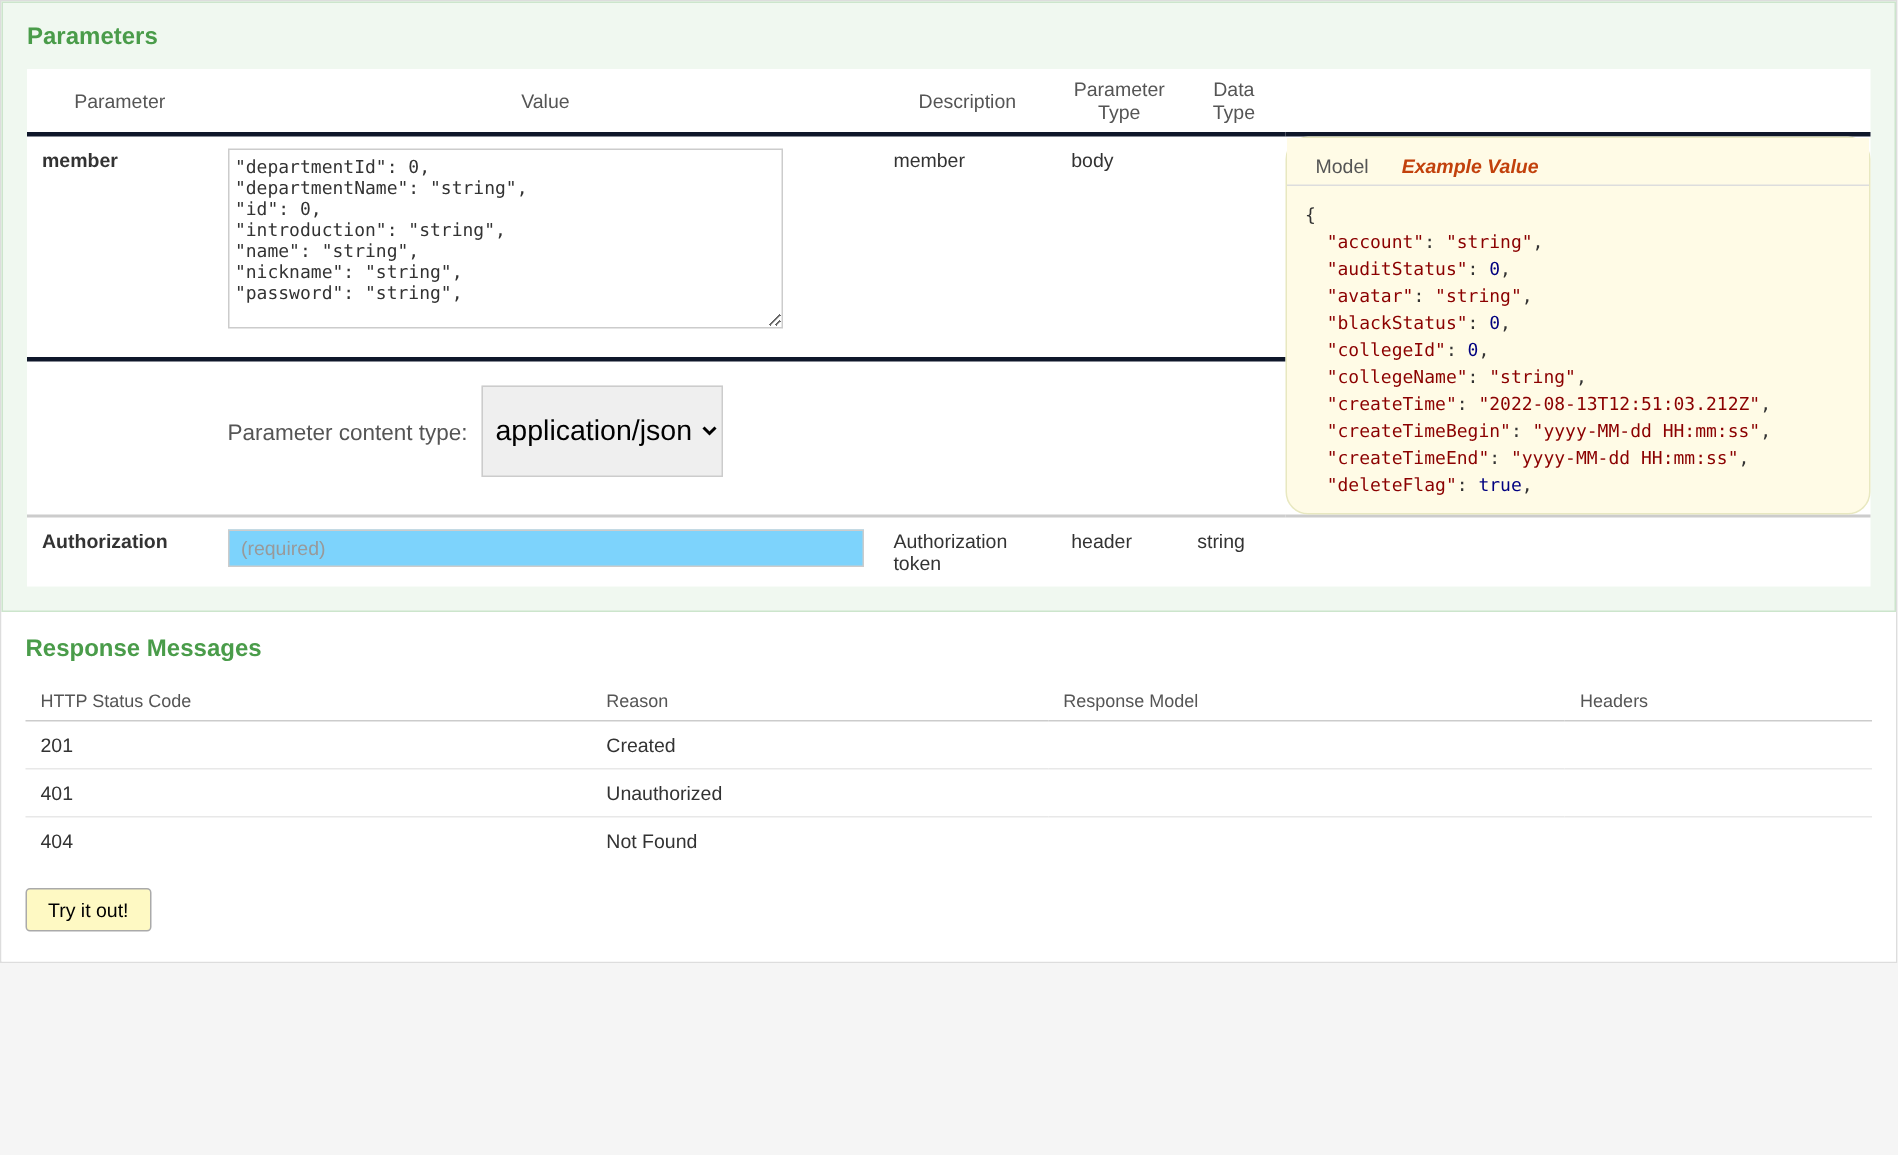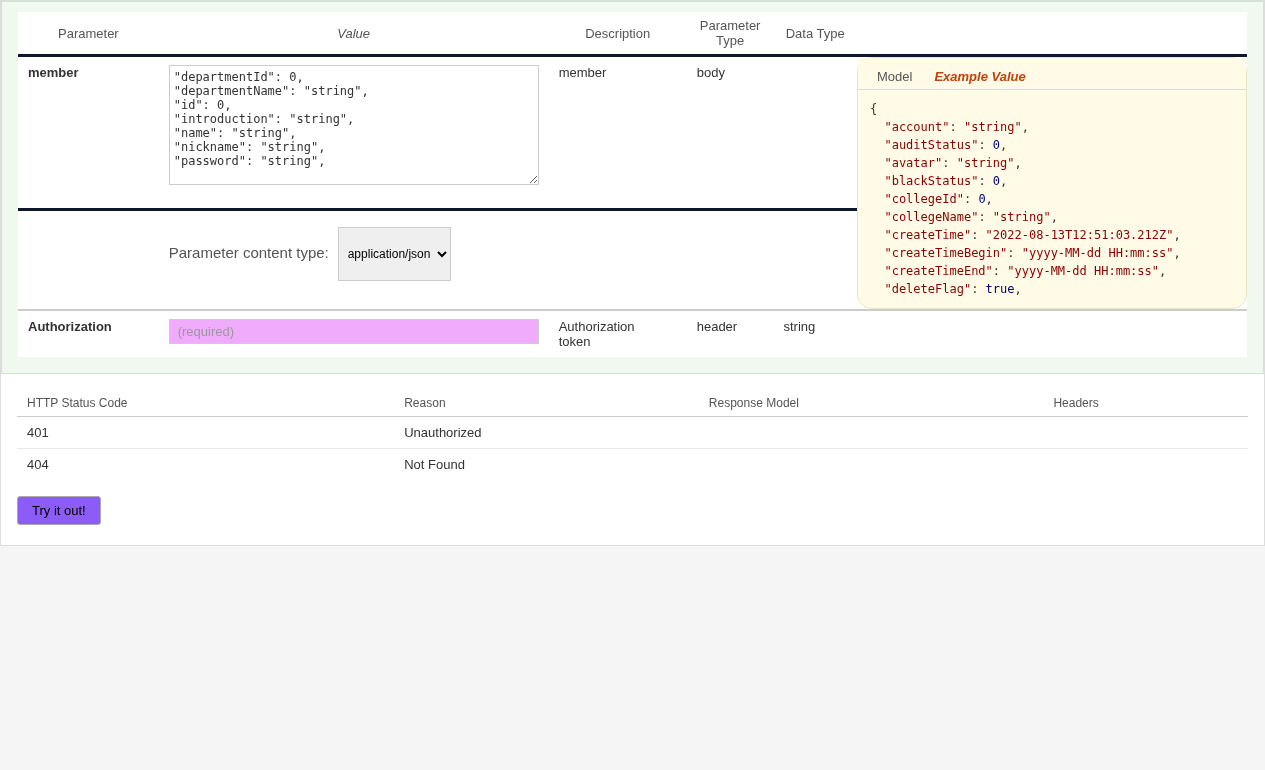--- a/index.html
+++ b/index.html
@@ -75,24 +75,23 @@
       padding: 8px 10px 12px 10px;
     }
 
     .content-type-label {
       font-size: 15px;
       color: #555;
     }
 
     .content-type-select {
       margin-left: 6px;
-      font-size: 12px;
+      font-size: 19px;
       padding: 18px 4px;
       border: 1px solid #ccc;
-      text-align: right;
     }
 
     
     .example-panel {
       background: #fffbe6;
       border: 1px solid #e8e8c0;
       padding: 0;
       min-height: 250px;
       position: relative;
     }
@@ -129,25 +128,25 @@
       max-height: 260px;
     }
 
     .json-key { color: #8b0000; }
     .json-string { color: #8b0000; }
     .json-number { color: #000080; }
     .json-bool { color: #000080; }
 
     
     .auth-input {
-      width: 370px;
+      width: 424px;
       padding: 4px 8px;
       border: 1px solid #ccc;
       font-size: 13px;
-      background: #f0abfc;
+      background: #7dd3fc;
     }
 
     .auth-input::placeholder {
       color: #999;
     }
 
     
     .response-section {
       padding: 16px 16px 20px 16px;
       background: #fff;
@@ -177,50 +176,51 @@
     .response-table td {
       padding: 8px 10px;
       border-top: 1px solid #e8e8e8;
       font-size: 13px;
     }
 
     
     .try-btn {
       margin-top: 16px;
       padding: 6px 14px;
-      background: #8b5cf6;
+      background: #fef9c3;
       border: 1px solid #aaa;
       font-size: 13px;
       cursor: pointer;
       border-radius: 3px;
     }
 
     
     .divider-row td {
       border-top: 2px solid #ccc;
       margin-left: 31px;
     }
 
     .col-param { width: 160px; }
-    .col-value { width: 390px; font-style: italic; }
+    .col-value { width: 390px; }
     .col-desc { width: 160px; }
     .col-ptype { width: 90px; }
     .col-dtype { width: 100px; }
     .col-example { }
 
     .example-cell {
       padding: 0 !important;
     }
   </style>
 </head>
 <body>
 
 <div class="page-wrapper">
 
   <div class="parameters-section">
+    <div class="section-title">Parameters</div>
 
     <table class="params-table">
       <thead>
         <tr>
           <th class="col-param">Parameter</th>
           <th class="col-value">Value</th>
           <th class="col-desc">Description</th>
           <th class="col-ptype">Parameter Type</th>
           <th class="col-dtype">Data Type</th>
           <th class="col-example"></th>
@@ -302,32 +302,39 @@
           <td>
             <span>string</span>
           </td>
           <td></td>
         </tr>
       </tbody>
     </table>
   </div>
 
   <div class="response-section">
+    <div class="response-title">Response Messages</div>
 
     <table class="response-table">
       <thead>
         <tr>
           <th>HTTP Status Code</th>
           <th>Reason</th>
           <th>Response Model</th>
           <th>Headers</th>
         </tr>
       </thead>
       <tbody>
         <tr>
+          <td>201</td>
+          <td>Created</td>
+          <td></td>
+          <td></td>
+        </tr>
+        <tr>
           <td>401</td>
           <td>Unauthorized</td>
           <td></td>
           <td></td>
         </tr>
         <tr>
           <td>404</td>
           <td>Not Found</td>
           <td></td>
           <td></td>

